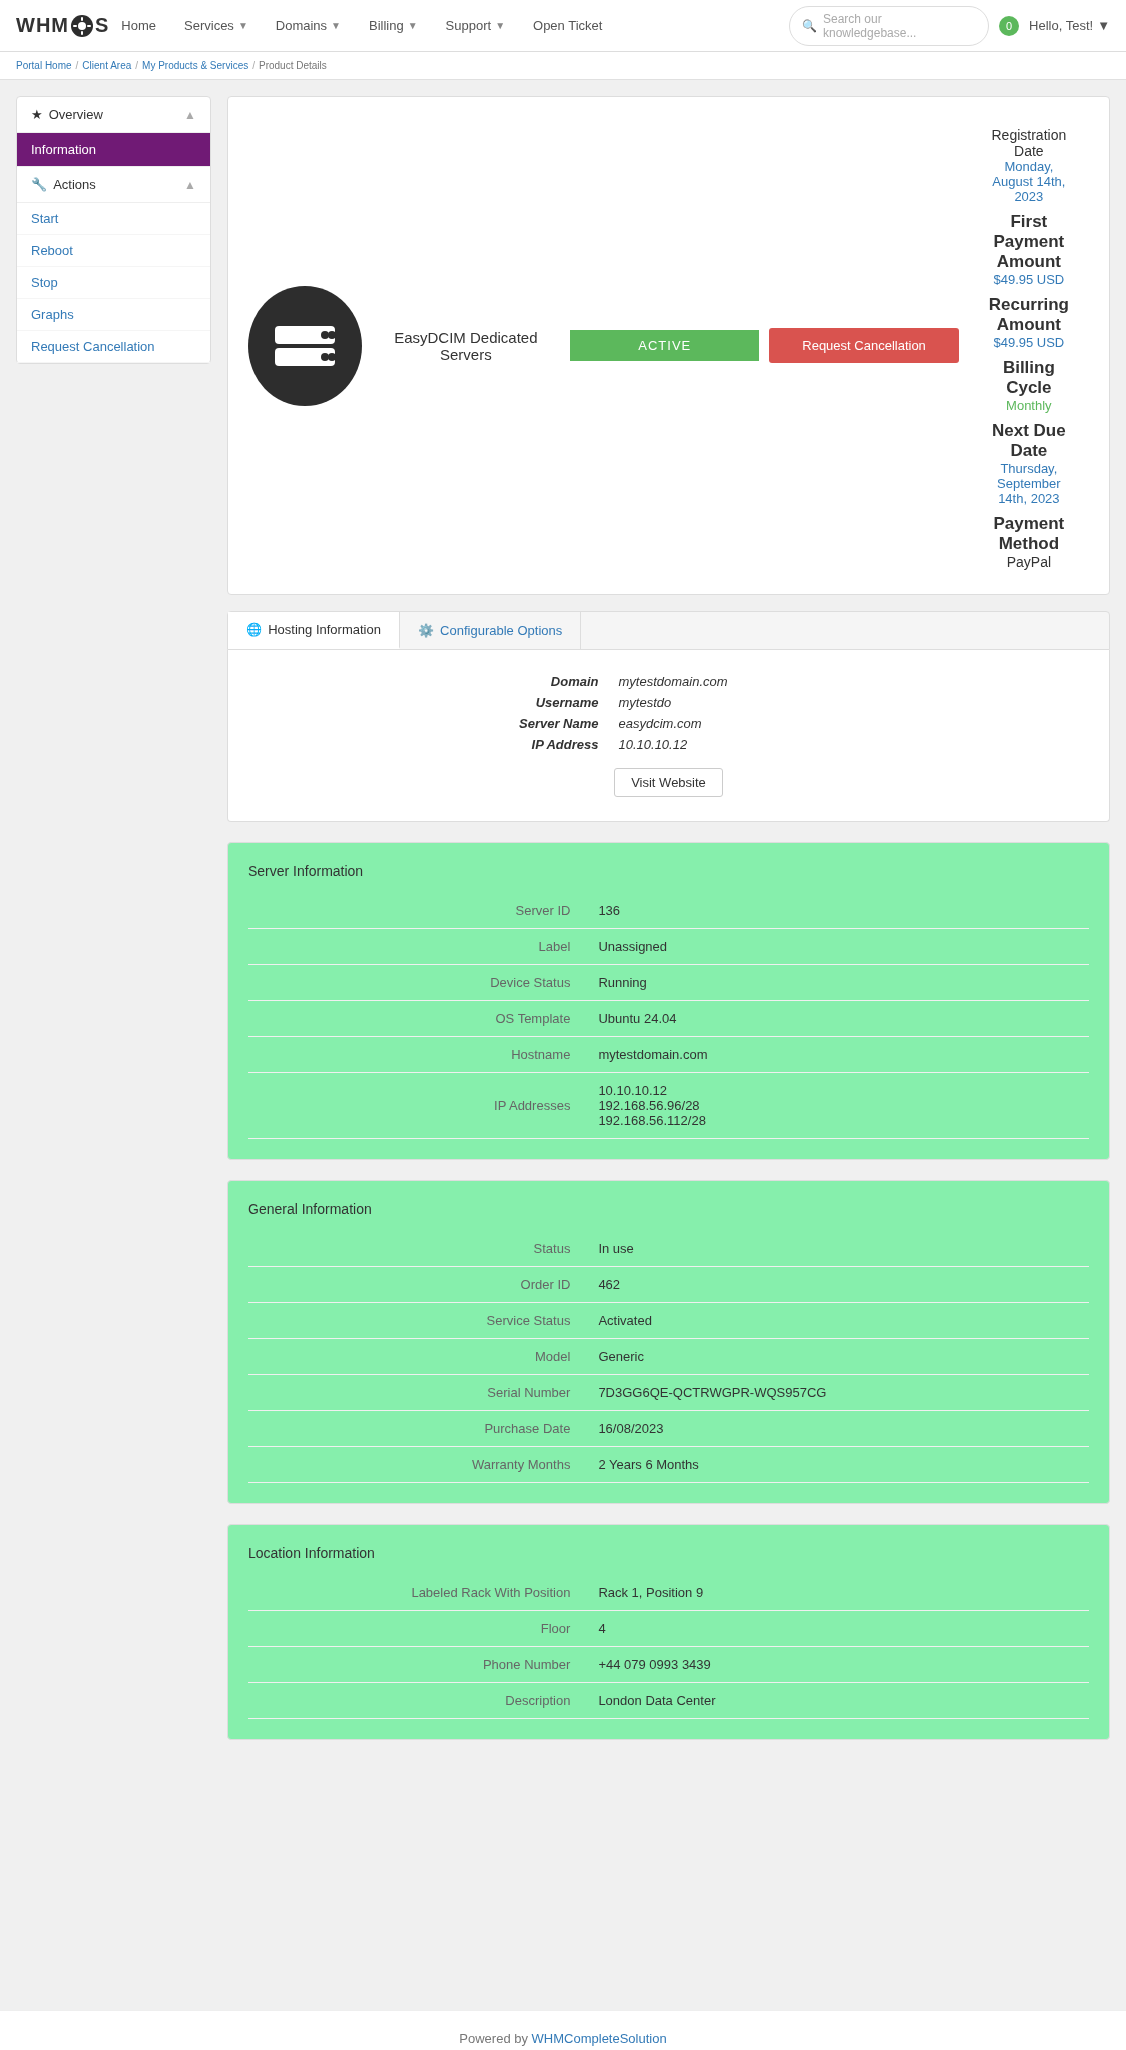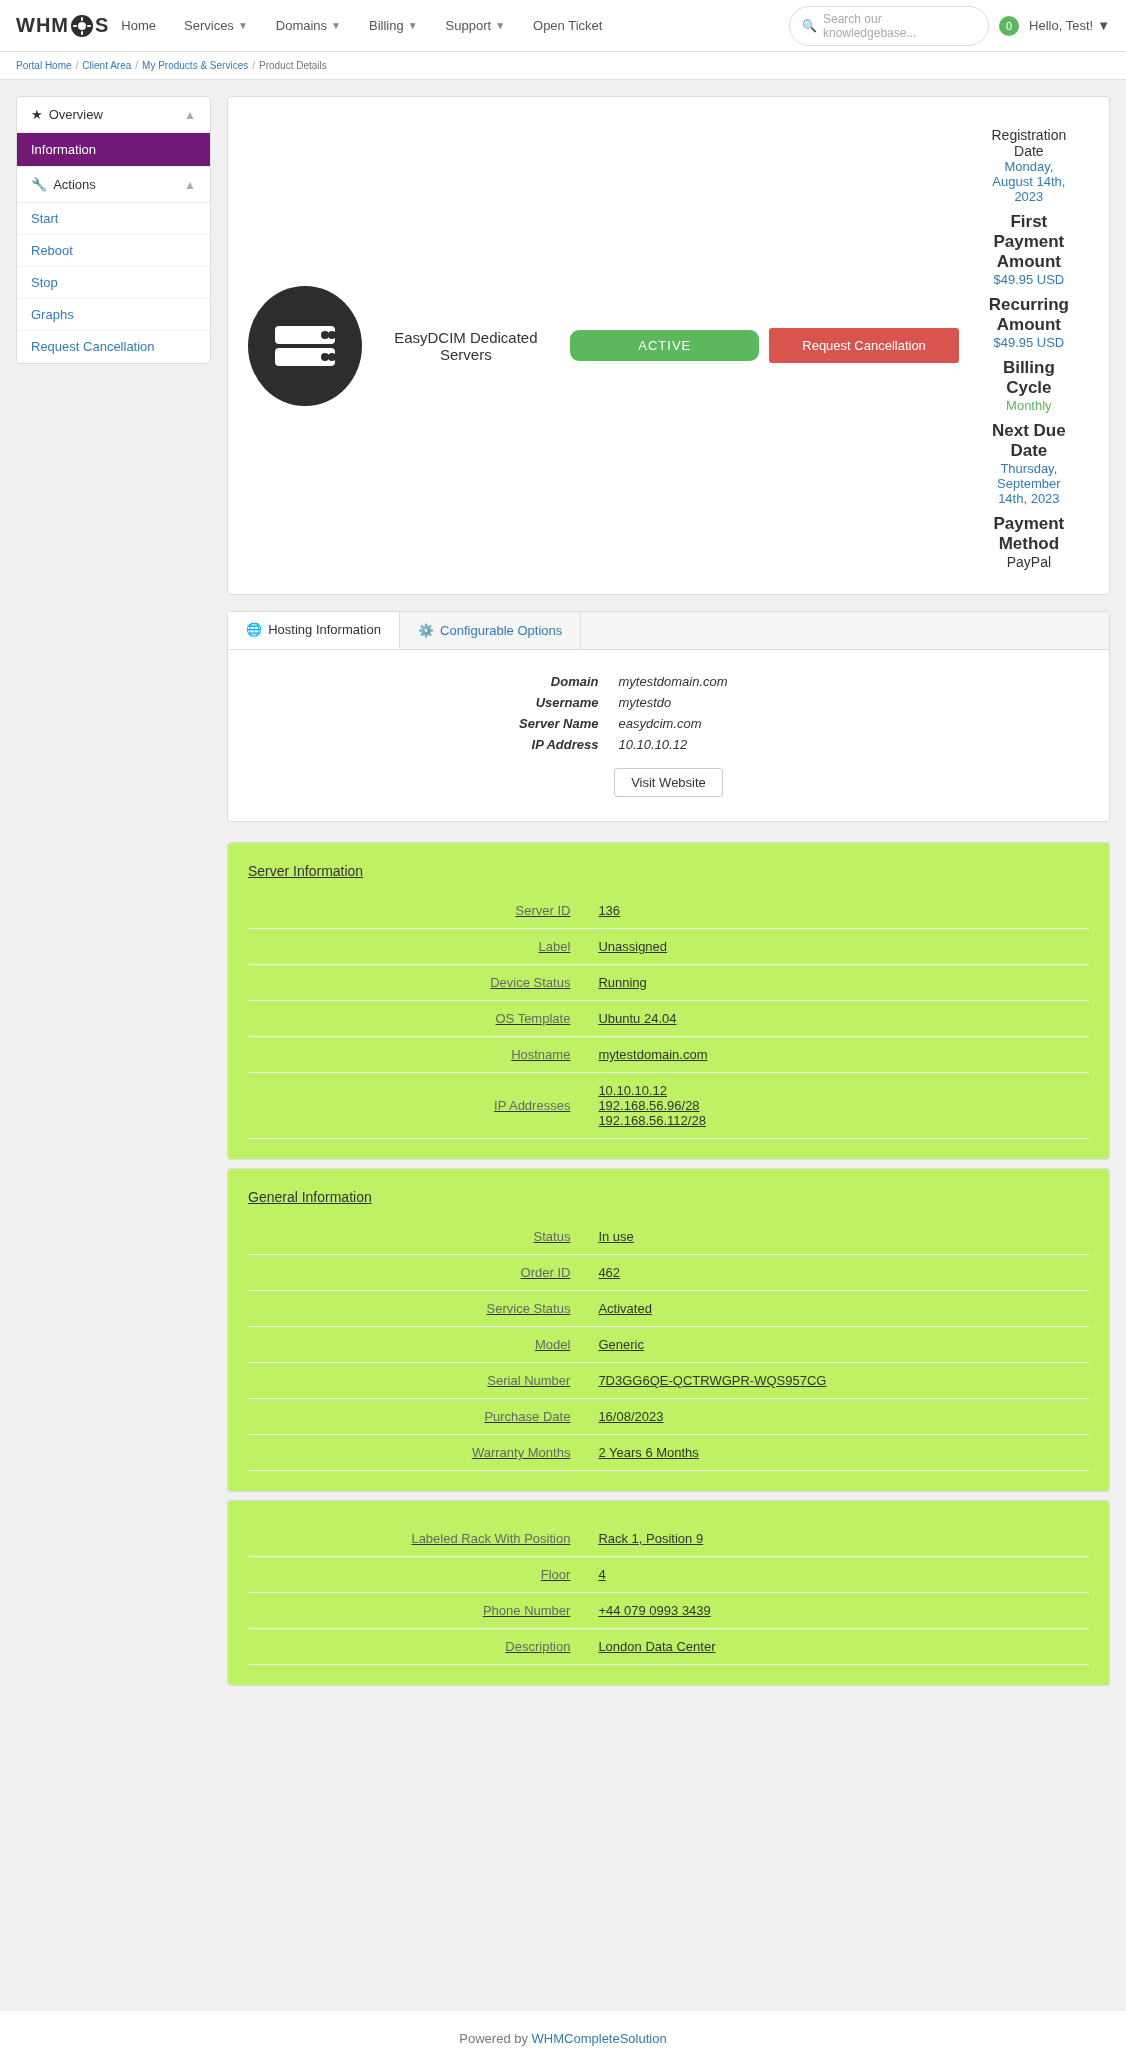--- a/index.html
+++ b/index.html
@@ -34,21 +34,21 @@
     .sidebar-link { padding: 8px 14px; font-size: 13px; color: #337ab7; cursor: pointer; display: block; border-bottom: 1px solid #f5f5f5; }
 
     
     .content { flex: 1; margin-left: 16px; }
 
     
     .product-card { background: #fff; border: 1px solid #ddd; border-radius: 4px; padding: 20px; display: flex; gap: 30px; margin-bottom: 16px; }
     .product-icon-area { display: flex; flex-direction: row; align-items: center; gap: 10px; min-width: 200px; }
     .product-icon-circle { width: 120px; height: 120px; background: #2d2d2d; border-radius: 50%; display: flex; align-items: center; justify-content: center; }
     .product-name { font-size: 15px; color: #333; text-align: center; font-weight: normal; }
-    .status-badge { background: #5cb85c; color: #fff; padding: 8px 0; text-align: center; font-size: 13px; letter-spacing: 1px; width: 200px; border-radius: 9px; }
+    .status-badge { background: #5cb85c; color: #fff; padding: 8px 0; text-align: center; font-size: 13px; letter-spacing: 1px; width: 200px; border-radius: 0; }
     .cancel-btn { background: #d9534f; color: #fff; border: none; padding: 10px 0; text-align: center; font-size: 13px; width: 200px; border-radius: 3px; cursor: pointer; }
 
     
     .product-details { flex: 1; display: flex; flex-direction: column; gap: 4px; align-items: flex-end; padding-right: 20px; padding-top: 10px; }
     .detail-label { font-size: 14px; color: #333; font-weight: normal; text-align: center; }
     .detail-value { font-size: 13px; color: #337ab7; text-align: center; }
     .detail-value-large { font-size: 17px; color: #333; font-weight: bold; text-align: center; }
     .detail-value-green { font-size: 13px; color: #5cb85c; text-align: center; }
     .detail-row { text-align: center; margin-bottom: 4px; }
 
@@ -59,21 +59,21 @@
 
     
     .hosting-panel { background: #fff; border: 1px solid #ddd; border-top: none; padding: 24px; border-radius: 0 0 4px 4px; margin-bottom: 20px; }
     .hosting-fields { display: flex; flex-direction: column; gap: 6px; align-items: center; margin-bottom: 16px; }
     .field-row { display: flex; gap: 20px; width: 340px; font-style: italic; }
     .field-label { font-size: 13px; color: #333; font-weight: bold; text-align: right; min-width: 100px; }
     .field-value { font-size: 13px; color: #333; }
     .visit-btn { border: 1px solid #ccc; background: #fff; padding: 6px 16px; font-size: 13px; color: #333; border-radius: 3px; cursor: pointer; display: block; margin: 0 auto; }
 
     
-    .info-section { background: #bef264; border: 1px solid #ddd; border-radius: 4px; padding: 20px; margin-bottom: 8px; text-decoration: underline; }
+    .info-section { background: #86efac; border: 1px solid #ddd; border-radius: 4px; padding: 20px; margin-bottom: 20px; }
     .info-section-title { font-size: 14px; color: #333; margin-bottom: 14px; font-weight: normal; }
     .info-table { width: 100%; border-collapse: collapse; }
     .info-table tr { border-bottom: 1px solid #f0f0f0; }
     .info-table td { padding: 10px 14px; font-size: 13px; color: #555; }
     .info-table td:first-child { text-align: right; color: #666; width: 40%; }
     .info-table td:last-child { color: #333; }
     .status-running { color: #5cb85c; }
     .status-activated { color: #5cb85c; }
 
     
@@ -309,20 +309,21 @@
         </tr>
         <tr>
           <td>Warranty Months</td>
           <td>2 Years 6 Months</td>
         </tr>
       </tbody>
         </table>
     </div>
 
     <div class="info-section">
+      <div class="info-section-title">Location Information</div>
       <table class="info-table">
         <tbody>
         <tr>
           <td>Labeled Rack With Position</td>
           <td>Rack 1, Position 9</td>
         </tr>
         <tr>
           <td>Floor</td>
           <td>4</td>
         </tr>

